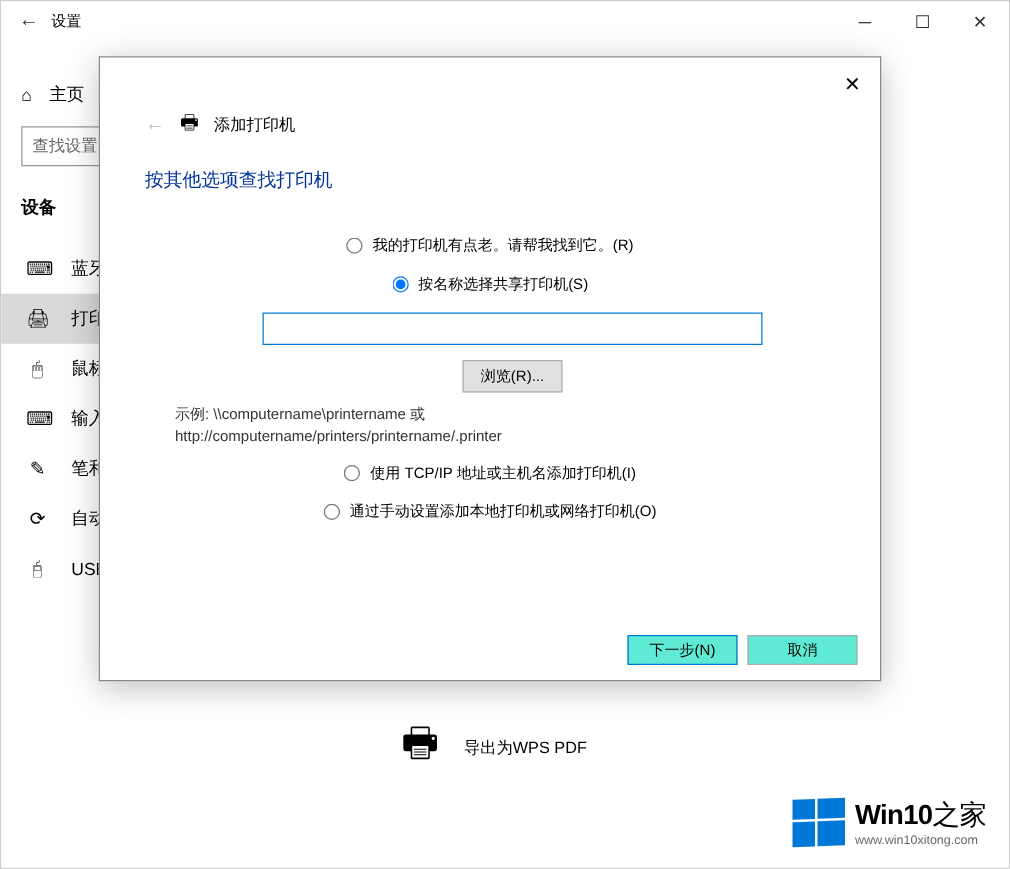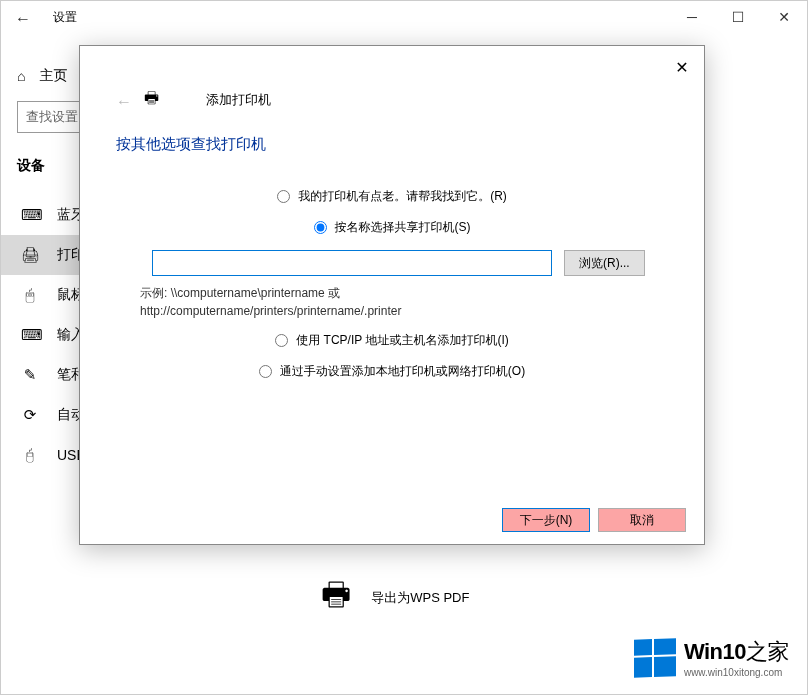--- a/index.html
+++ b/index.html
@@ -25,21 +25,21 @@
       align-items: center;
       padding-left: 8px;
     }
     .titlebar .back-btn {
       width: 28px; height: 28px;
       display: flex; align-items: center; justify-content: center;
       font-size: 16px;
       color: #333;
     }
     .titlebar .title {
-      margin-left: 16px;
+      margin-left: 4px;
       font-size: 12px;
     }
     .win-controls {
       position: absolute;
       right: 0; top: 0;
       display: flex;
     }
     .win-controls div {
       width: 46px; height: 32px;
       display: flex; align-items: center; justify-content: center;
@@ -132,21 +132,20 @@
     }
     .modal-header .back-arrow {
       color: #bbb;
       font-size: 16px;
     }
     .modal-header .printer-icon {
       font-size: 16px;
     }
     .modal-header .header-text {
       font-size: 13px;
-      margin-left: 35px;
     }
     .modal-title {
       color: #003399;
       font-size: 15px;
       padding: 14px 36px 20px 36px;
     }
     .modal-body {
       flex: 1;
       padding: 14px 36px;
     }
@@ -159,20 +158,21 @@
       justify-content: center;
     }
     .radio-row input[type="radio"] {
       width: 13px; height: 13px;
     }
     .input-row {
       display: flex;
       align-items: center;
       gap: 12px;
       margin: 8px 0 8px 36px;
+      flex-direction: column;
     }
     .path-input {
       width: 400px;
       height: 26px;
       border: 1px solid #0078d7;
       padding: 0 6px;
       font-size: 12px;
       outline: none;
     }
     .browse-btn {
@@ -193,21 +193,21 @@
     .modal-footer {
       padding: 12px 18px;
       display: flex;
       justify-content: flex-end;
       gap: 8px;
     }
     .modal-footer button {
       height: 24px;
       width: 88px;
       border: 1px solid #adadad;
-      background: #fca5a5;
+      background: #5eead4;
       font-size: 12px;
       font-family: inherit;
     }
     .modal-footer button.primary {
       border: 1px solid #0078d7;
     }
     
     .watermark {
       position: absolute;
       right: 18px;

